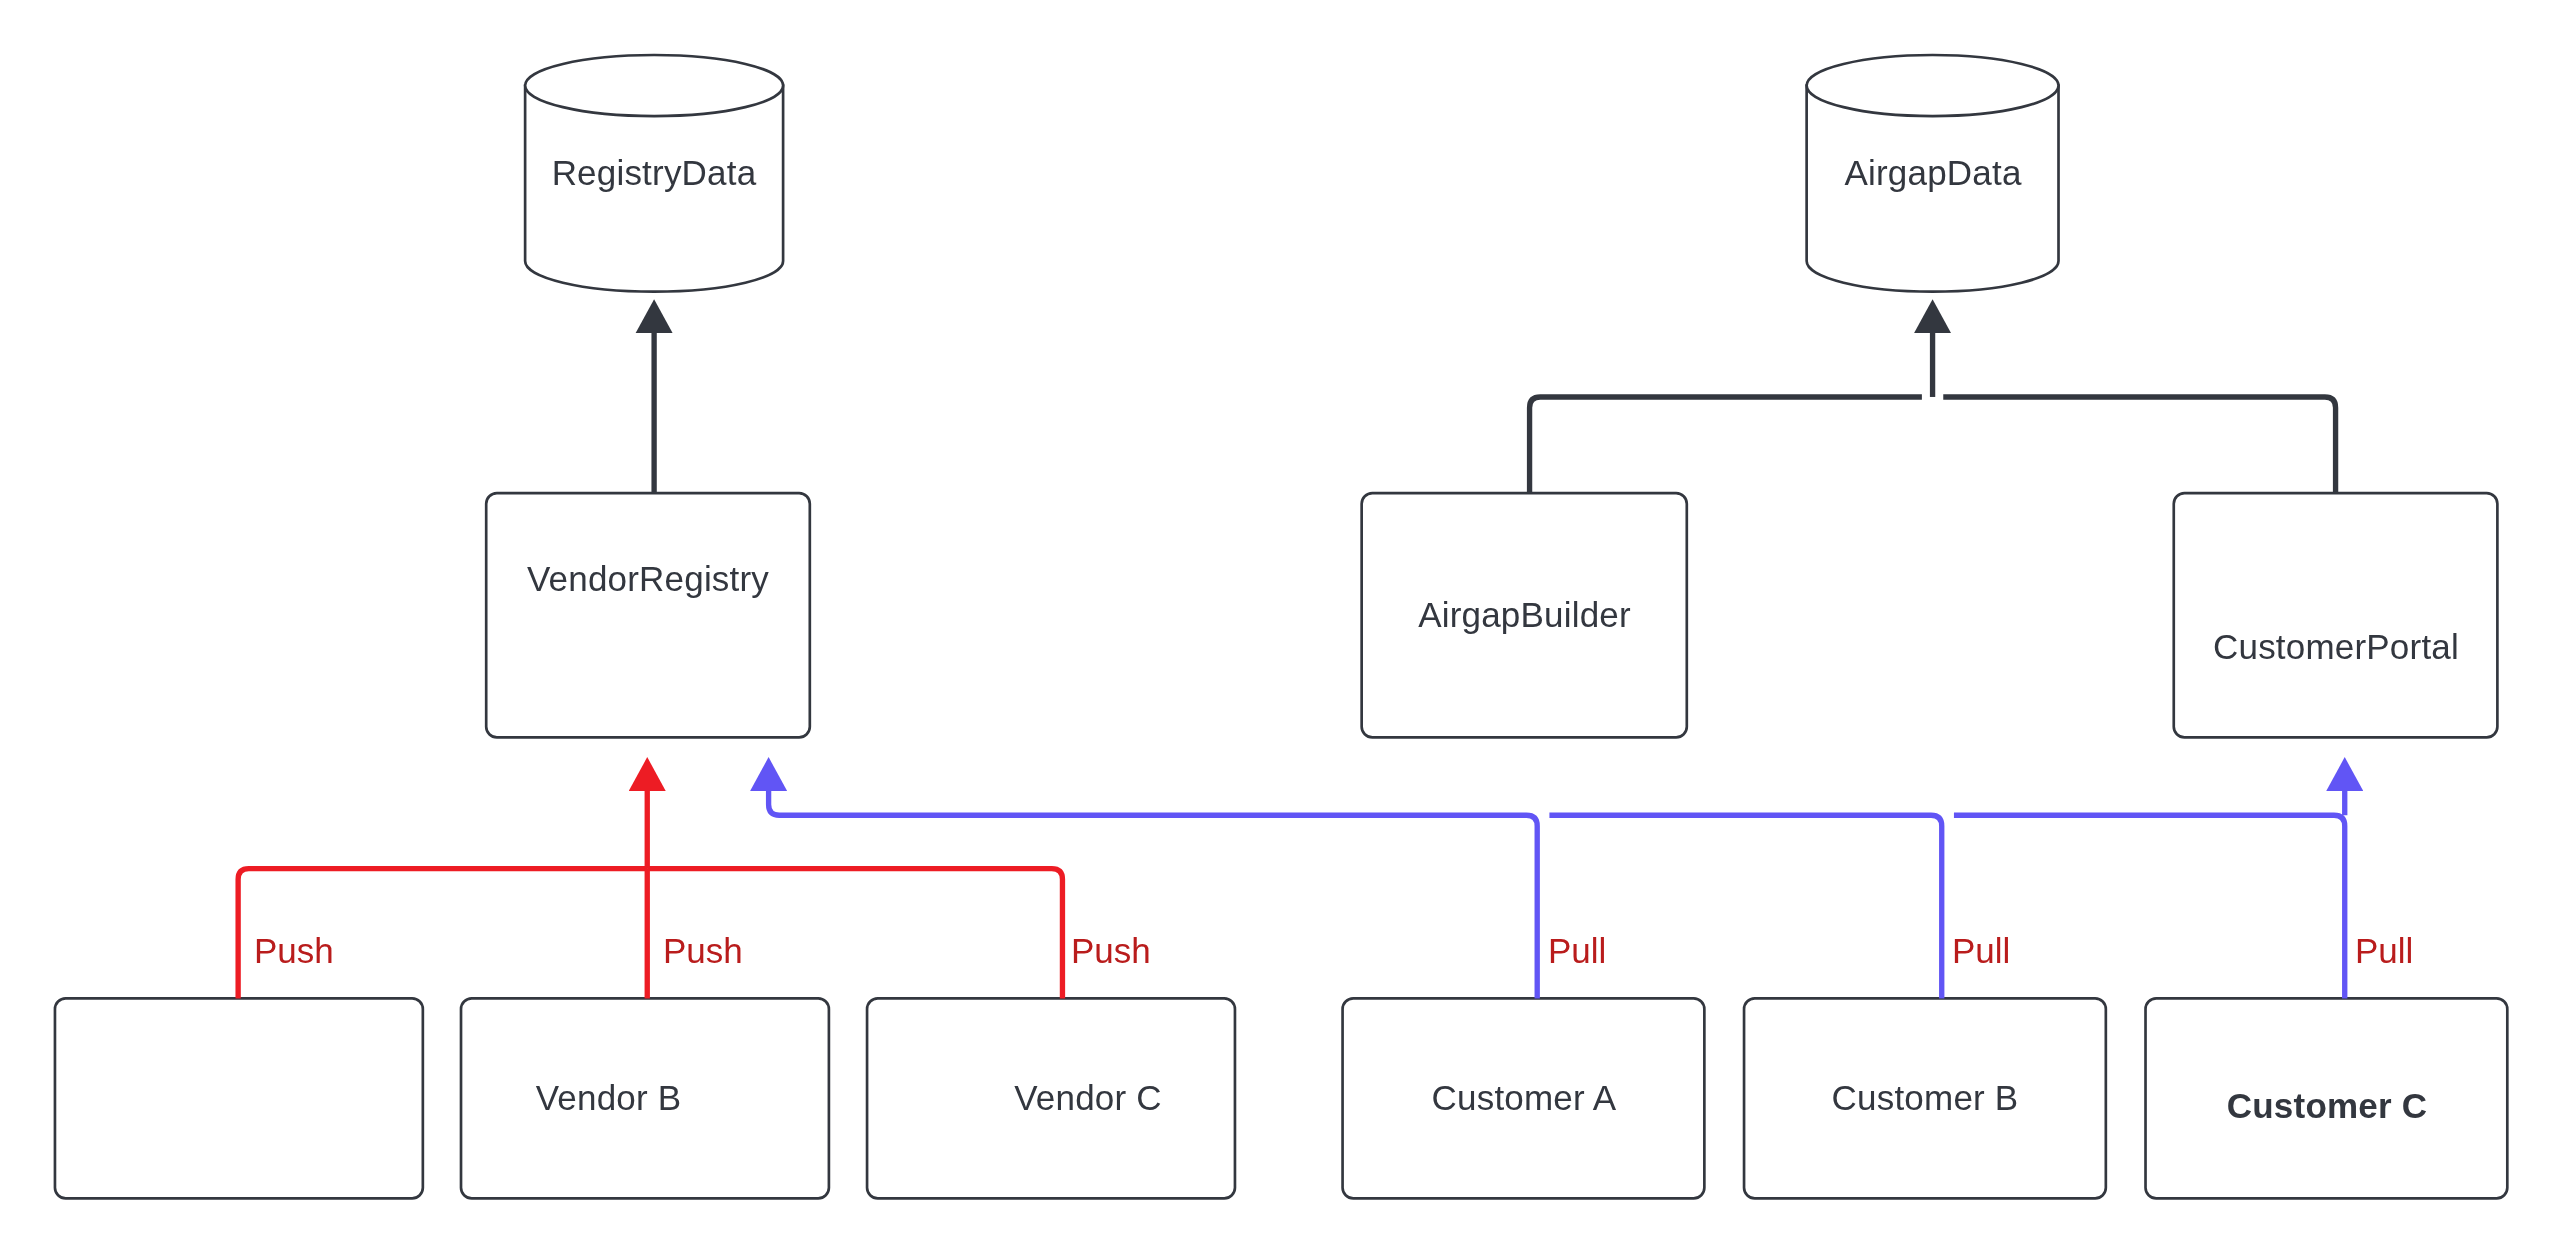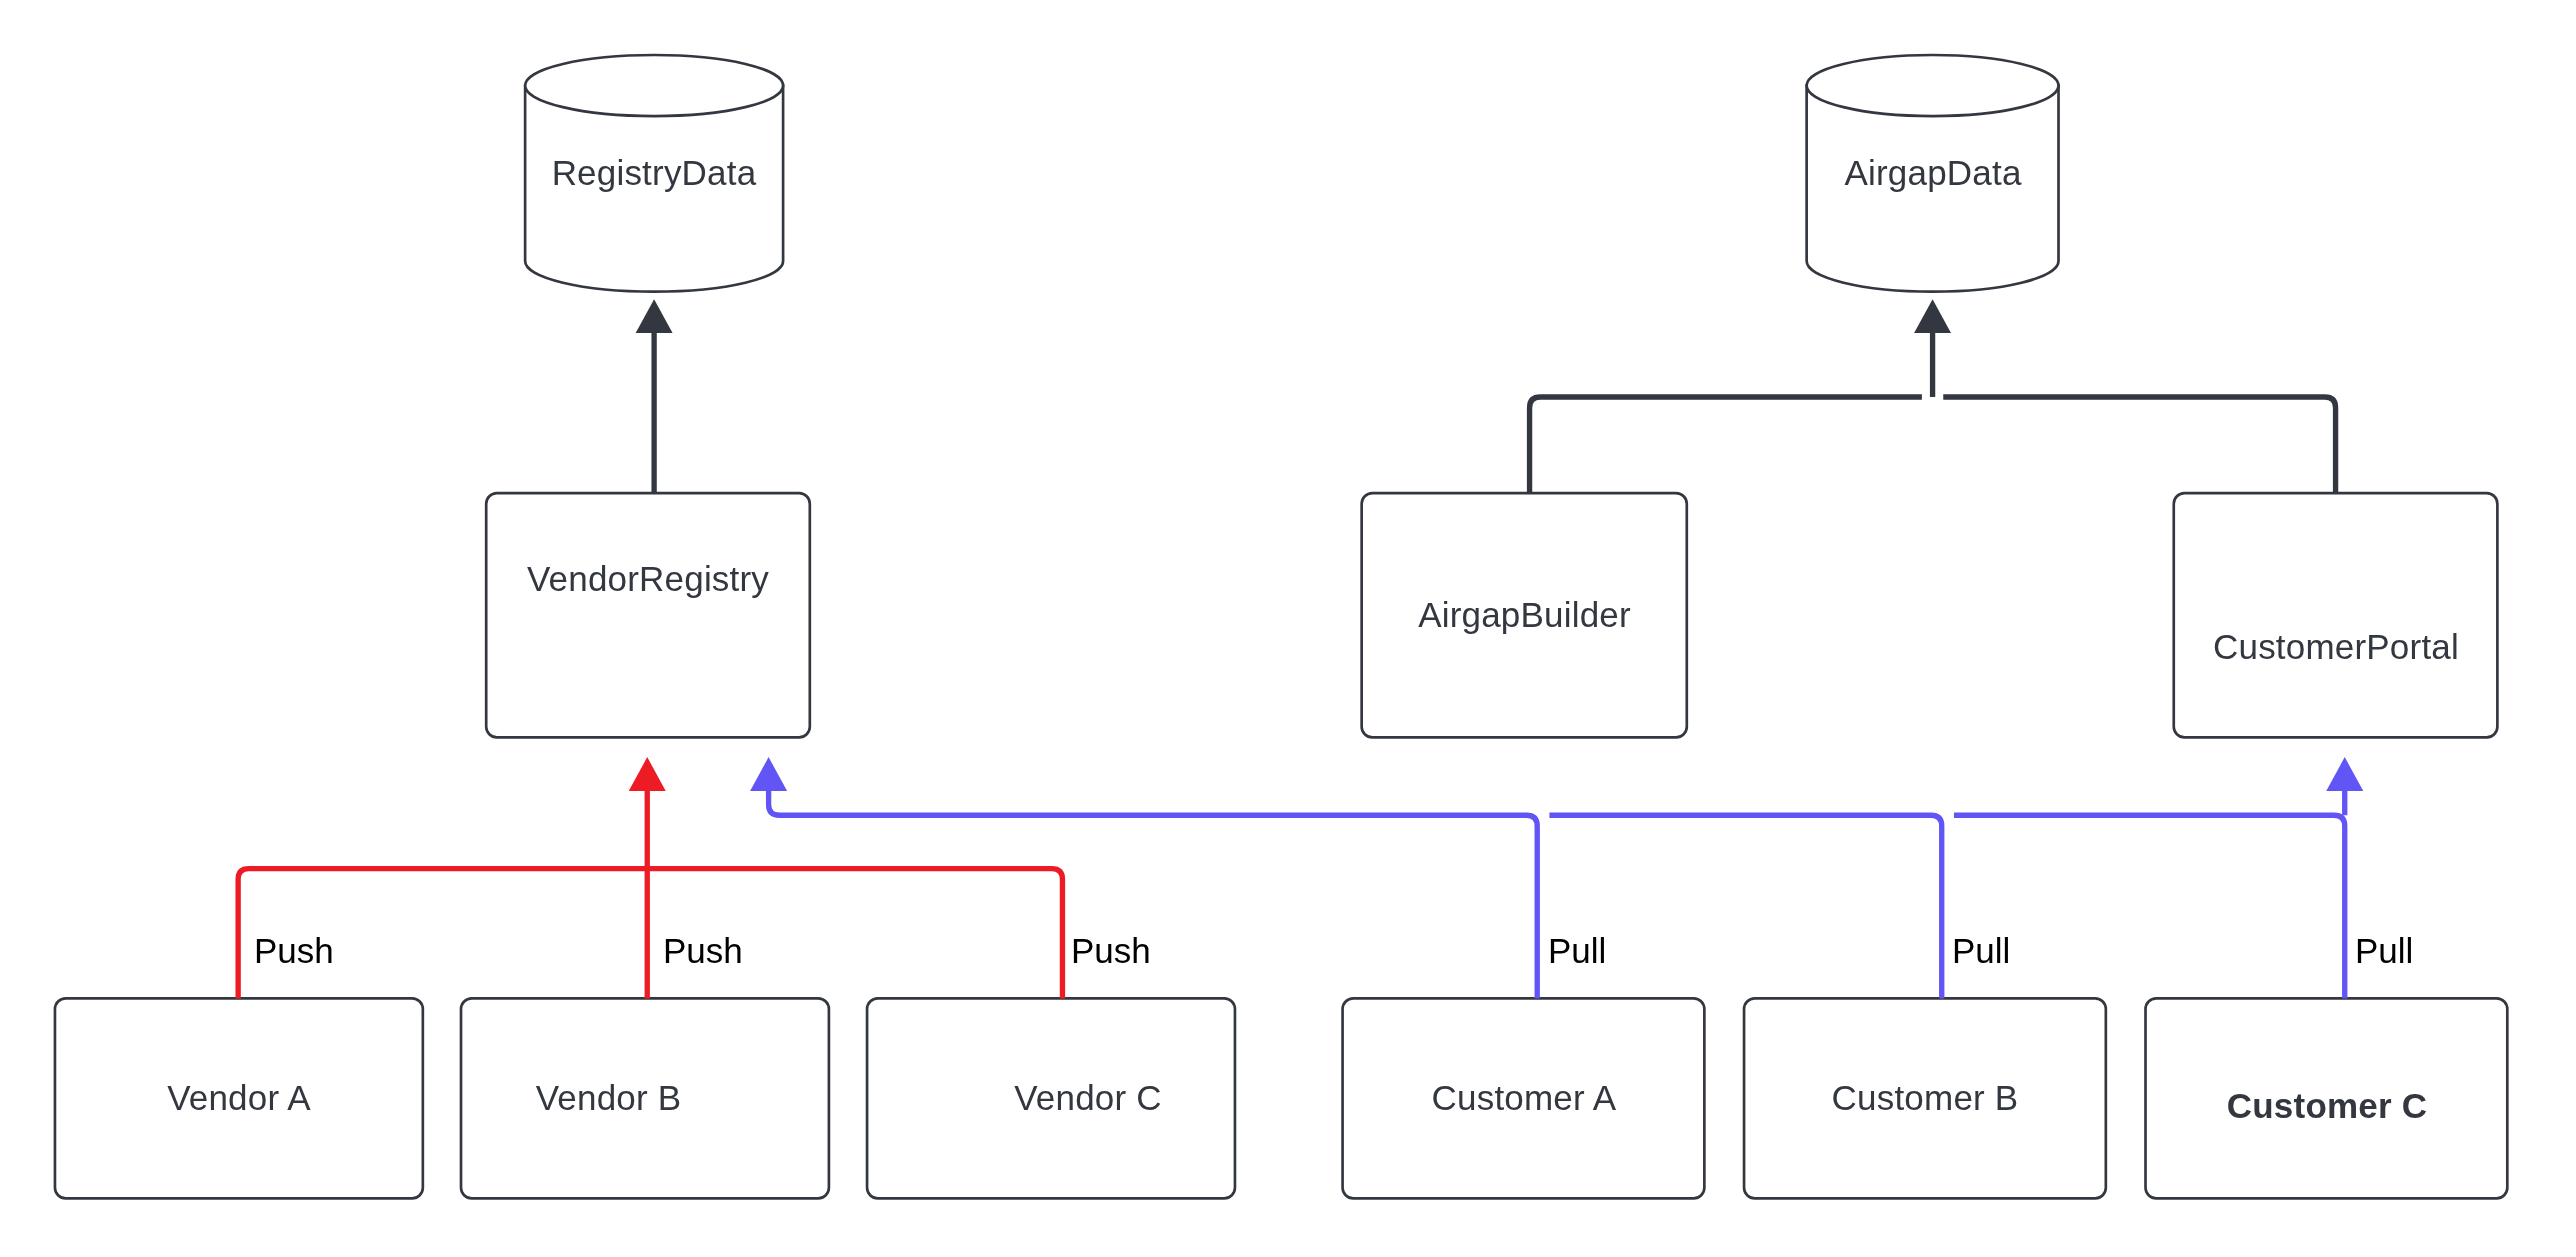--- a/index.html
+++ b/index.html
@@ -35,21 +35,21 @@
     color: #33373f;
     font-family: "Liberation Sans", sans-serif;
     font-size: 35px;
     line-height: 1.18;
     letter-spacing: 0.2px;
     pointer-events: none;
   }
   .node-label span { display: block; }
   .edge-label {
     position: absolute;
-    color: #000000;
+    color: #b91c1c;
     font-family: "Liberation Sans", sans-serif;
     font-size: 35px;
     line-height: 1;
     white-space: nowrap;
     pointer-events: none;
   }
   .box-hit, .cyl-hit {
     position: absolute;
     background: transparent;
   }
@@ -136,23 +136,20 @@
     <span>Builder</span>
   </div>
 
   <div class="box-hit" style="left:2174px; top:493px; width:324px; height:244px;"></div>
   <div class="node-label" style="left:2174px; top:493px; width:324px; height:308px;">
     <span>Customer</span>
     <span>Portal</span>
   </div>
 
   <div class="box-hit" style="left:55px; top:998px; width:368px; height:200px;"></div>
-  <div class="node-label" style="left:55px; top:998px; width:368px; height:200px;">
-    <span>Vendor A</span>
-  </div>
 
   <div class="box-hit" style="left:461px; top:998px; width:368px; height:200px;"></div>
   <div class="node-label" style="left:461px; top:998px; width:295px; height:200px;justify-content:center;">
     <span>Vendor B</span>
   </div>
 
   <div class="box-hit" style="left:867px; top:998px; width:368px; height:200px;"></div>
   <div class="node-label" style="left:867px; top:998px; width:368px; height:200px;margin-left:37px;">
     <span>Vendor C</span>
   </div>

